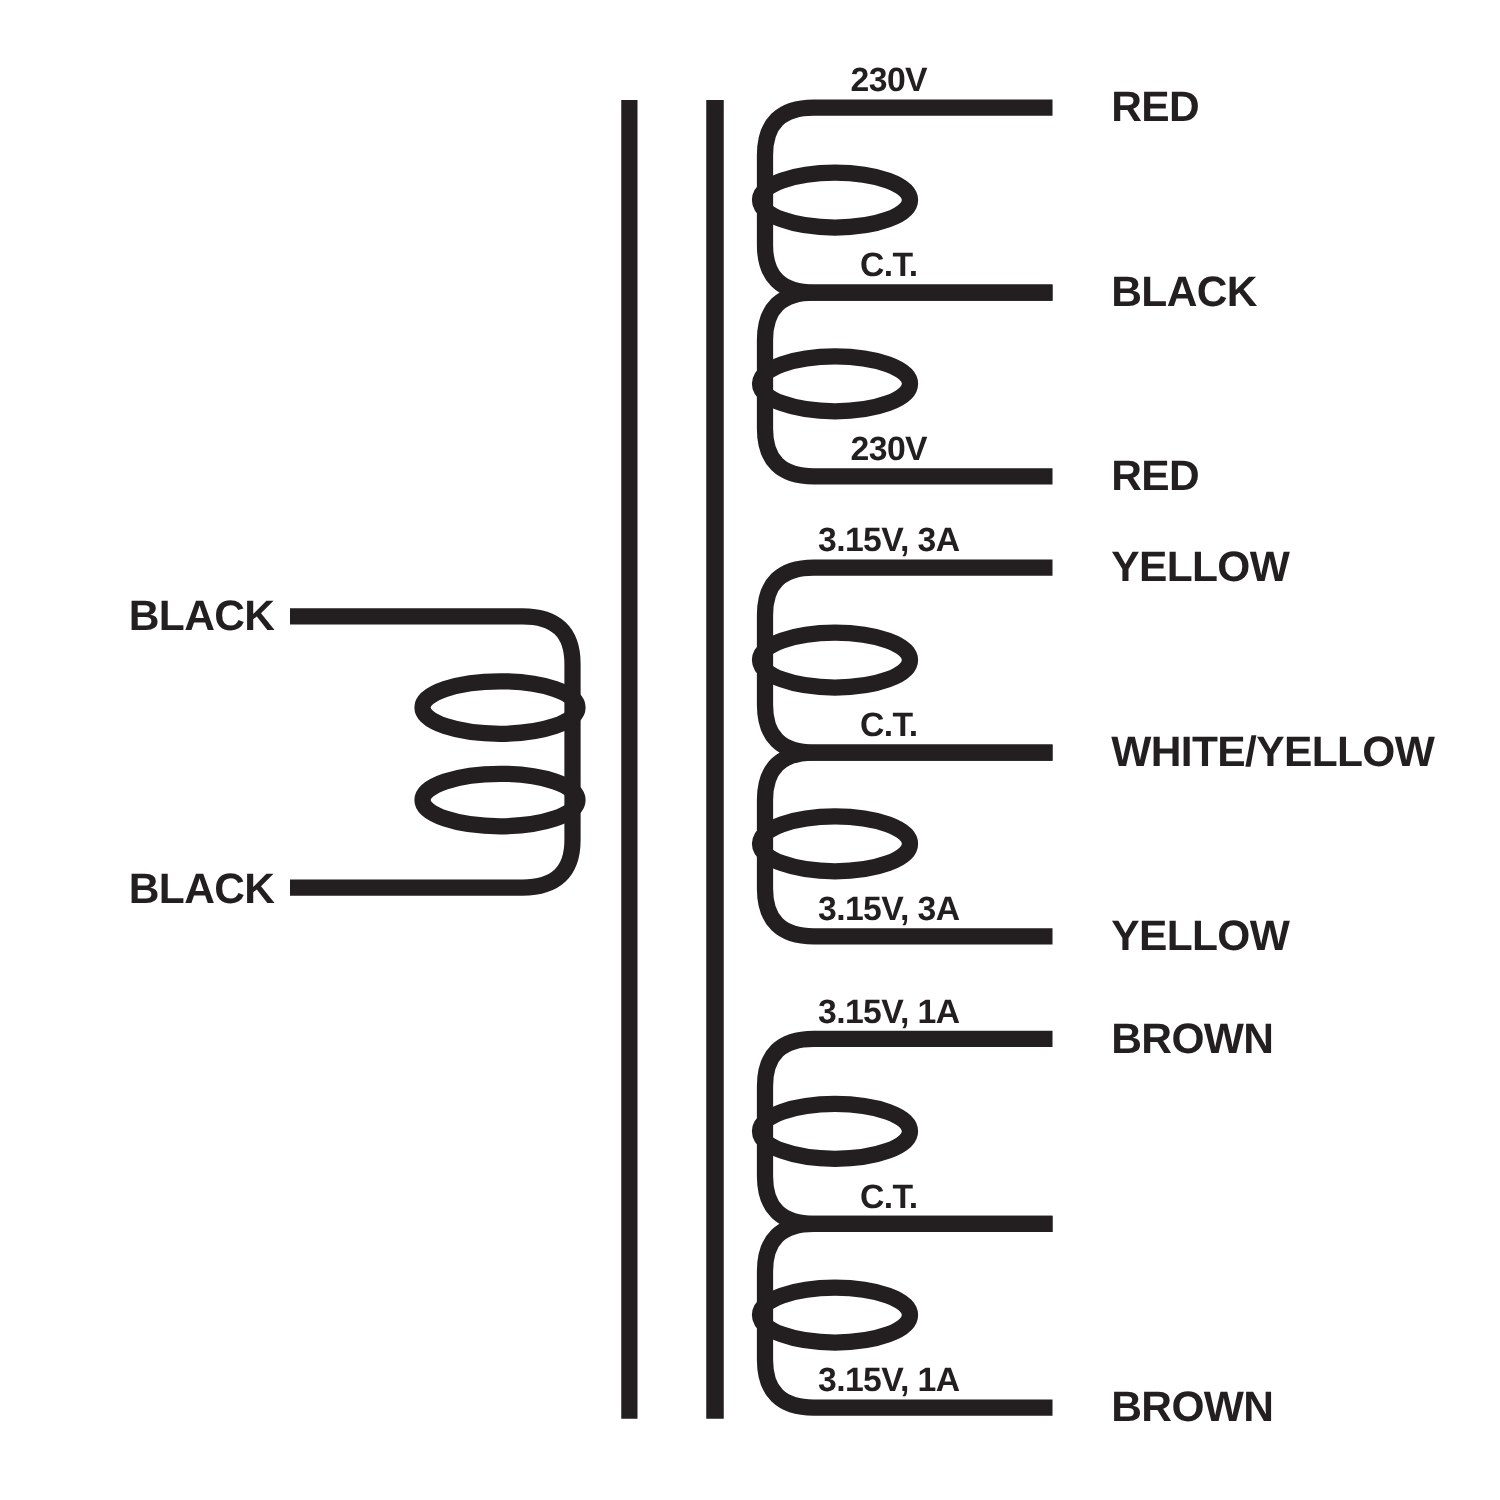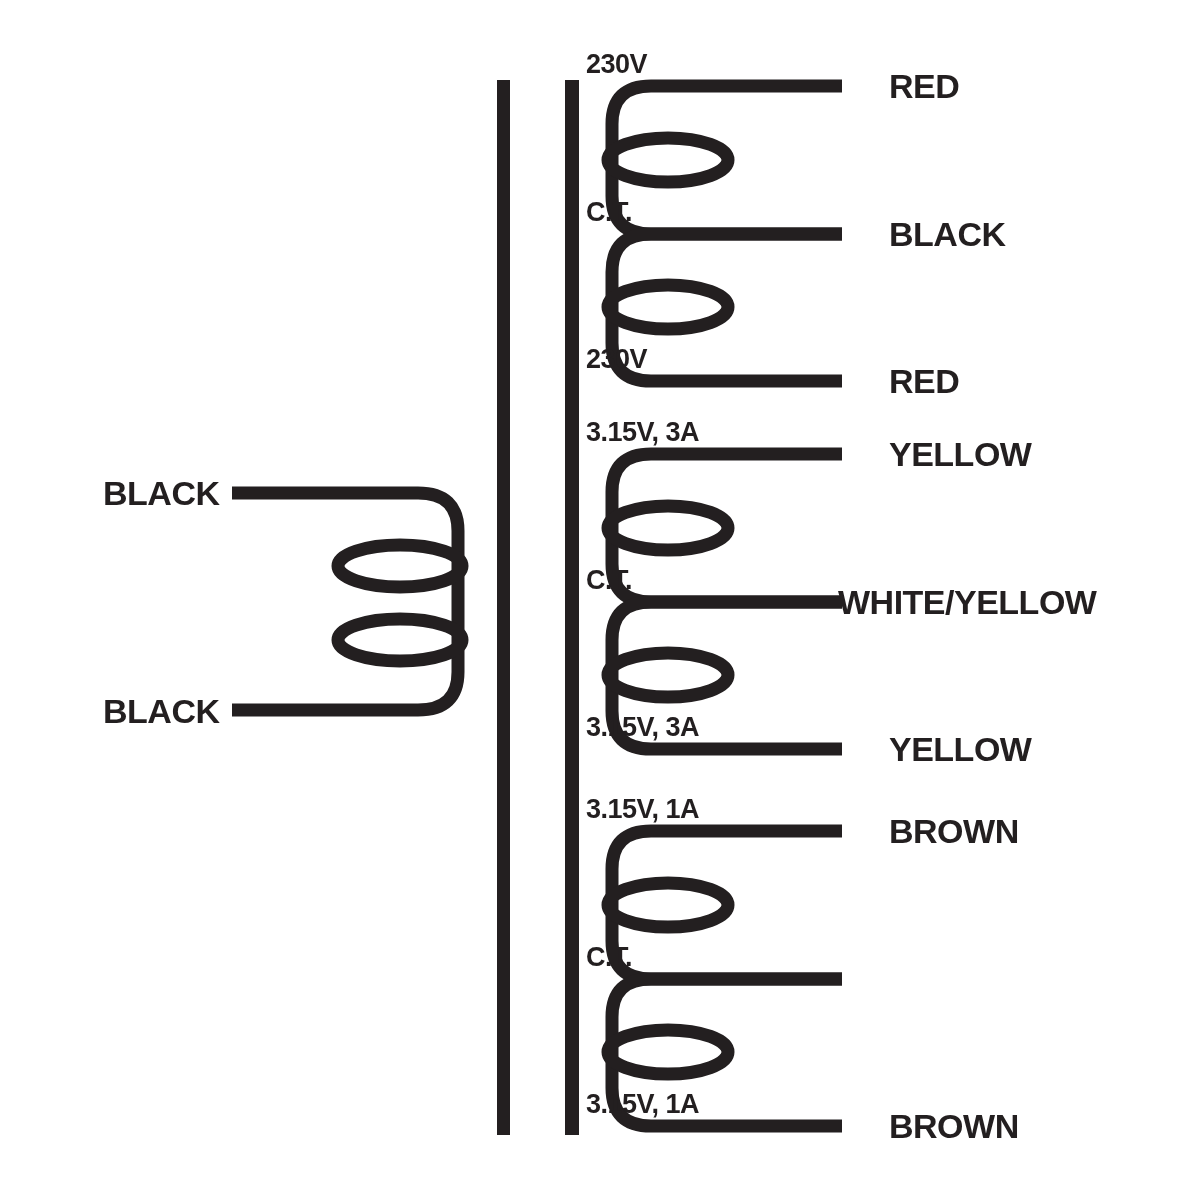--- a/index.html
+++ b/index.html
@@ -25,21 +25,21 @@
   .wire-lbl {
     font-size: 34px;
     letter-spacing: -0.5px;
     transform: translateY(-50%);
     margin-left: 36px;
   }
   .rating-lbl {
     font-size: 27px;
     letter-spacing: -0.5px;
     width: 250px;
-    text-align: left;
+    text-align: center;
     transform: translateY(-100%);
   }
   .left-lbl {
     font-size: 34px;
     letter-spacing: -0.5px;
     transform: translateY(-50%);
   }
   .voltage-big {
     font-size: 62px;
     letter-spacing: -2px;
@@ -90,21 +90,21 @@
   <div class="lbl rating-lbl" style="left:586px; top:78px;">230V</div>
   <div class="lbl wire-lbl" style="left:853px; top:86px;">RED</div>
   <div class="lbl rating-lbl" style="left:586px; top:226px;">C.T.</div>
   <div class="lbl wire-lbl" style="left:853px; top:234px;">BLACK</div>
   <div class="lbl rating-lbl" style="left:586px; top:373px;">230V</div>
   <div class="lbl wire-lbl" style="left:853px; top:381px;">RED</div>
 
   <div class="lbl rating-lbl" style="left:586px; top:446px;">3.15V, 3A</div>
   <div class="lbl wire-lbl" style="left:853px; top:454px;">YELLOW</div>
   <div class="lbl rating-lbl" style="left:586px; top:594px;">C.T.</div>
-  <div class="lbl wire-lbl" style="left:802px; top:602px;">WHITE/YELLOW</div>
+  <div class="lbl wire-lbl" style="left:853px; top:602px;">WHITE/YELLOW</div>
   <div class="lbl rating-lbl" style="left:586px; top:741px;">3.15V, 3A</div>
   <div class="lbl wire-lbl" style="left:853px; top:749px;">YELLOW</div>
 
   <div class="lbl rating-lbl" style="left:586px; top:823px;">3.15V, 1A</div>
   <div class="lbl wire-lbl" style="left:853px; top:831px;">BROWN</div>
   <div class="lbl rating-lbl" style="left:586px; top:971px;">C.T.</div>
   <div class="lbl rating-lbl" style="left:586px; top:1118px;">3.15V, 1A</div>
   <div class="lbl wire-lbl" style="left:853px; top:1126px;">BROWN</div>
 
 </div>

